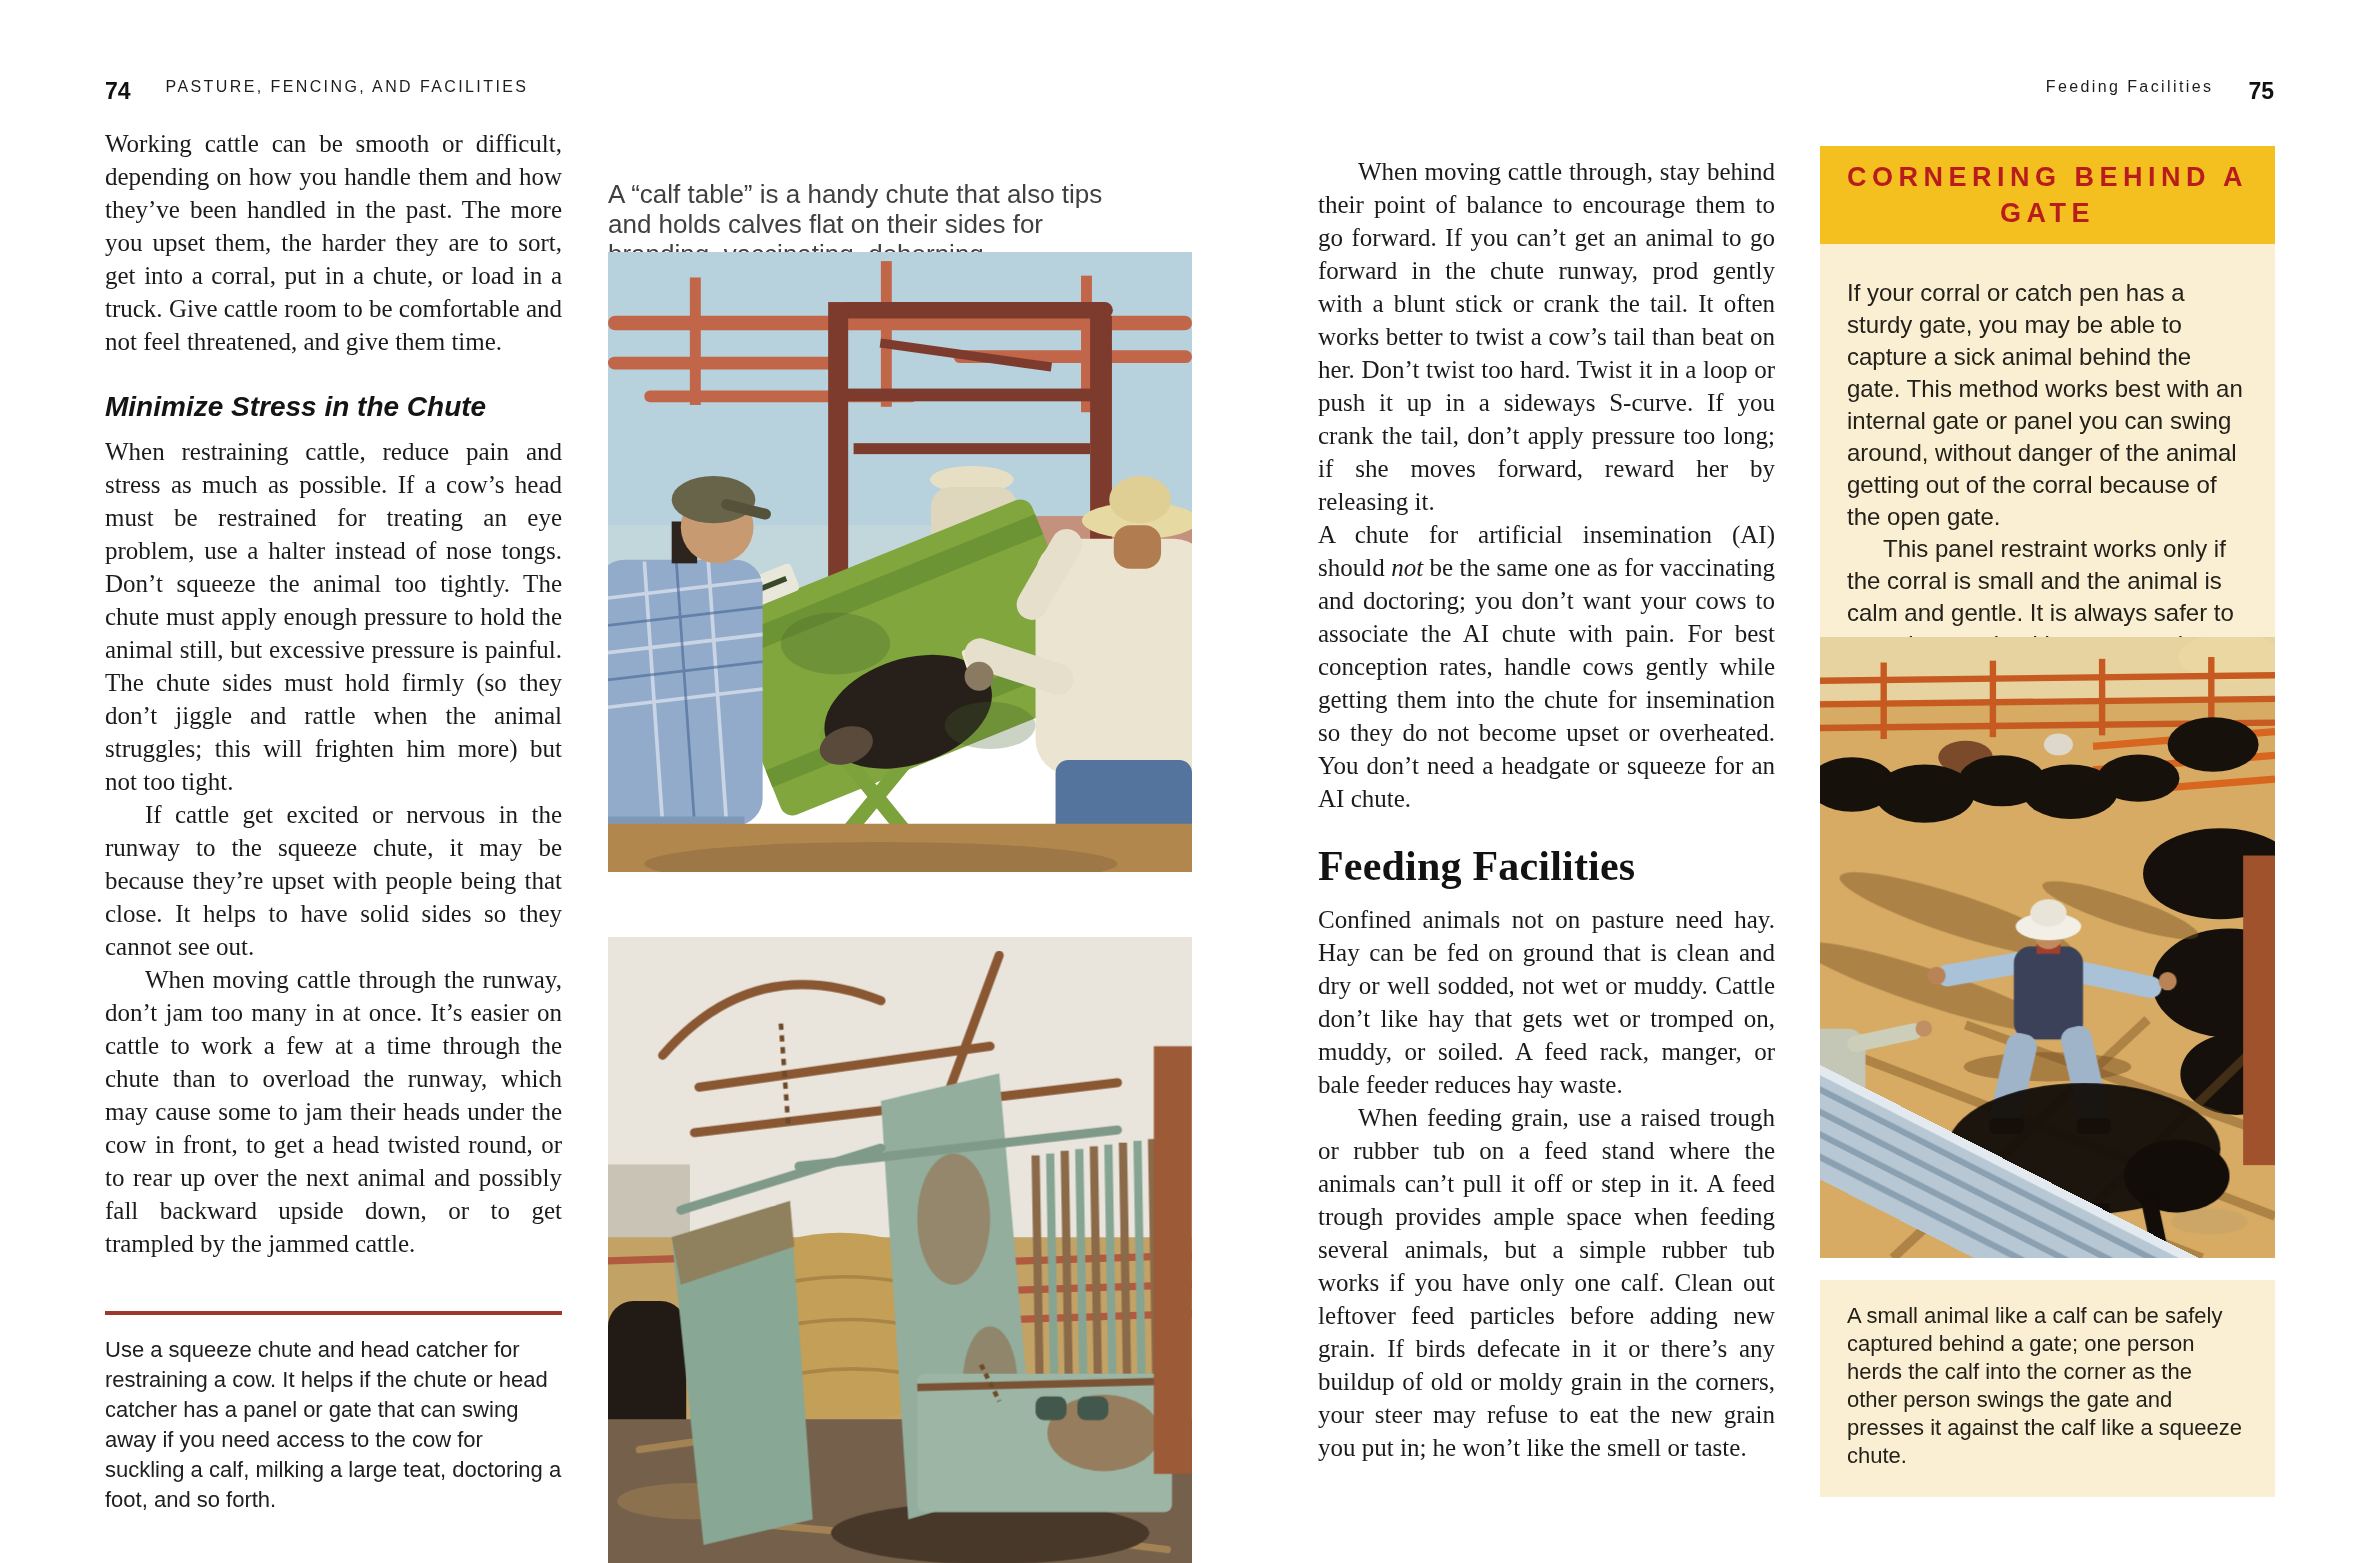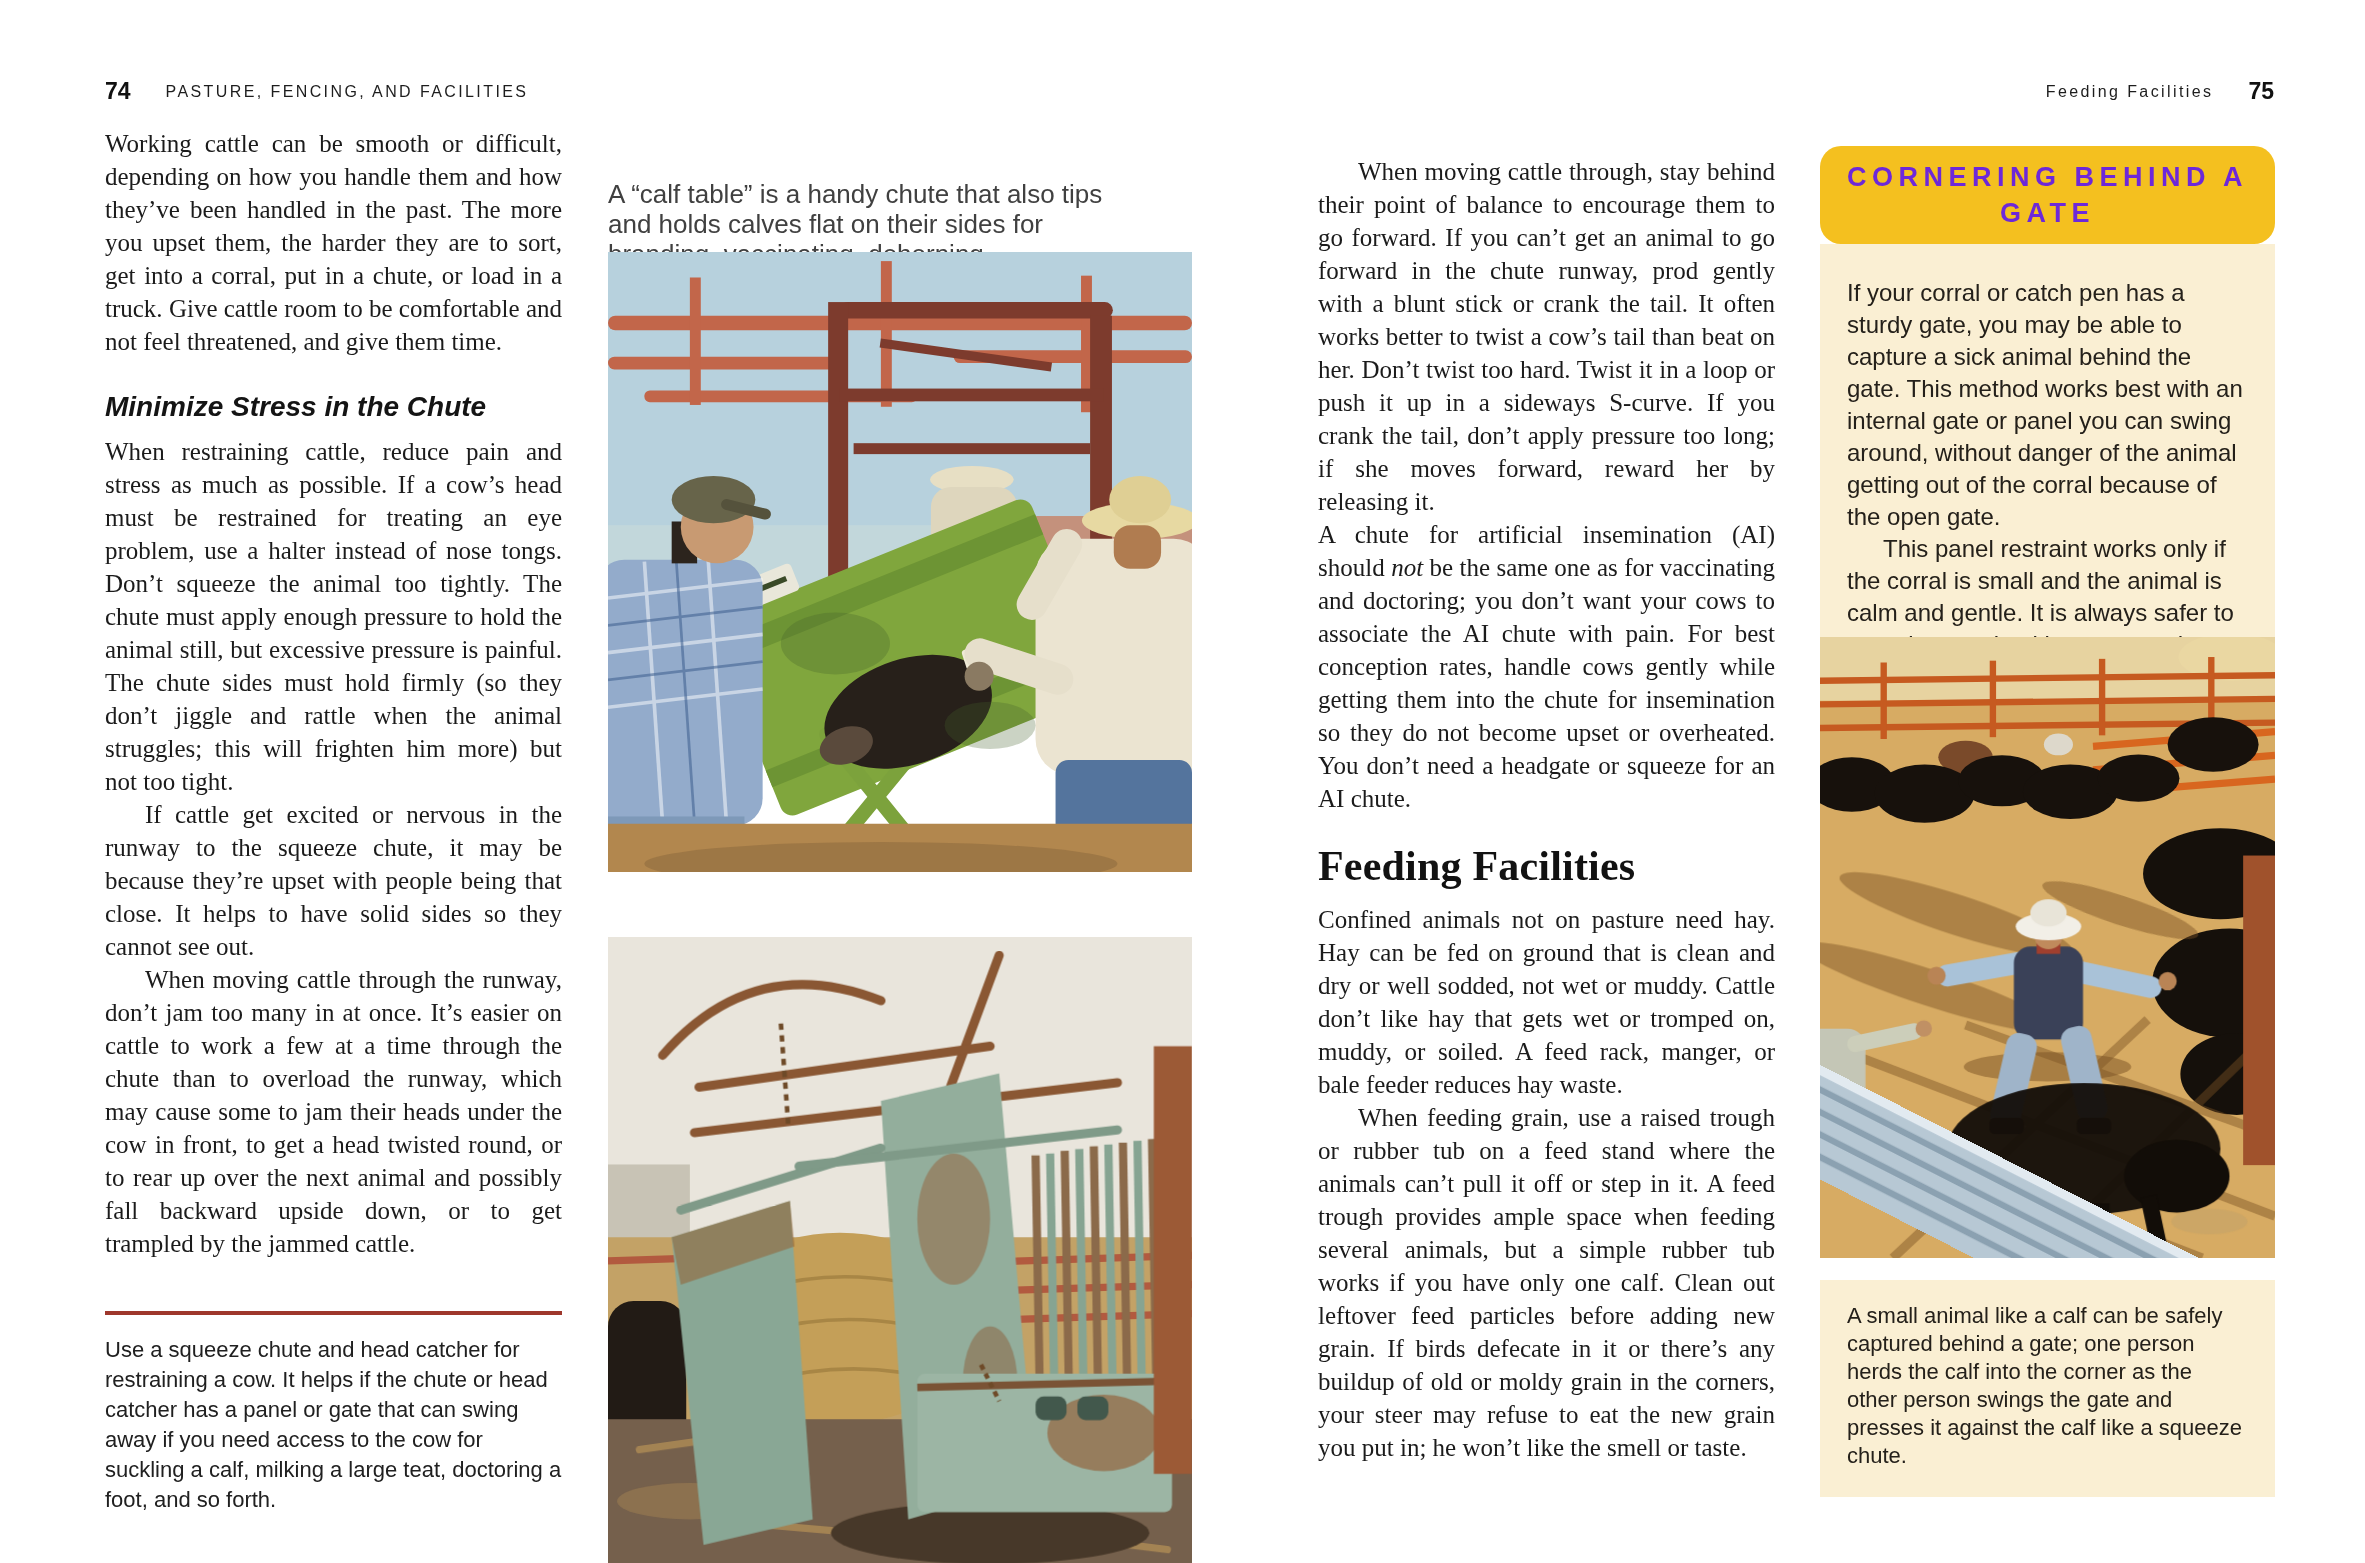--- a/index.html
+++ b/index.html
@@ -1,20 +1,20 @@
 <!DOCTYPE html>
 <html style="--accent: #F4C01F; --cream: #FAEFD3; --rule: #9E372C;font-size:14.6px"><head>
 <meta charset="utf-8">
 <style>
   html,body{margin:0;padding:0;background:#ffffff;}
   .spread{position:relative;width:2366px;height:1563px;background:#ffffff;overflow:hidden;
           font-family:"Liberation Serif",serif;color:#1b1b1b;}
 
   
-  .runhead{position:absolute;top:78px;display:flex;align-items:center;gap:35px;
+  .runhead{position:absolute;top:78px;display:flex;align-items:flex-start;gap:35px;
            font-family:"Liberation Sans",sans-serif;}
   .runhead-left{left:105px;}
   .runhead-right{right:92px;}
   .pn{font-weight:bold;font-size:23px;color:#111;}
   .rh{font-size:16px;letter-spacing:2.4px;color:#1d1d1d;}
 
   
   .col-left{position:absolute;left:105px;top:127px;width:457px;}
   .col-right{position:absolute;left:1318px;top:155px;width:457px;}
 
@@ -37,21 +37,21 @@
   .photo{position:absolute;overflow:hidden;}
   .photo svg{display:block;width:100%;height:100%;}
   .photo1{left:608px;top:252px;width:584px;height:620px;}
   .photo2{left:608px;top:937px;width:584px;height:626px;}
 
   
   .sidebar{position:absolute;left:1820px;top:146px;width:455px;
            font-family:"Liberation Sans",sans-serif;color:#24201a;}
   .sb-head{background:var(--accent,#F4C01F);height:98px;display:flex;align-items:center;
            justify-content:center;text-align:center;font-weight:bold;font-size:27px;
-           letter-spacing:5.5px;line-height:1.35;padding:0 22px;box-sizing:border-box;color:#6d28d9;border-radius:21px;}
+           letter-spacing:5.5px;line-height:1.35;padding:0 22px;box-sizing:border-box;color:#b91c1c;}
   .sb-body{background:var(--cream,#FAEFD3);padding:33px 27px 0 27px;height:393px;
            box-sizing:border-box;font-size:24px;line-height:32px;}
   .sb-body p{margin:0;}
   .sb-body p.indent{text-indent:36px;}
   .sb-photo{width:455px;height:621px;overflow:hidden;}
   .sb-photo svg{display:block;width:100%;height:100%;}
   .sb-caption{background:var(--cream,#FAEFD3);padding:22px 27px 27px 27px;
               font-size:22px;line-height:28px;}
 </style>
 </head>

